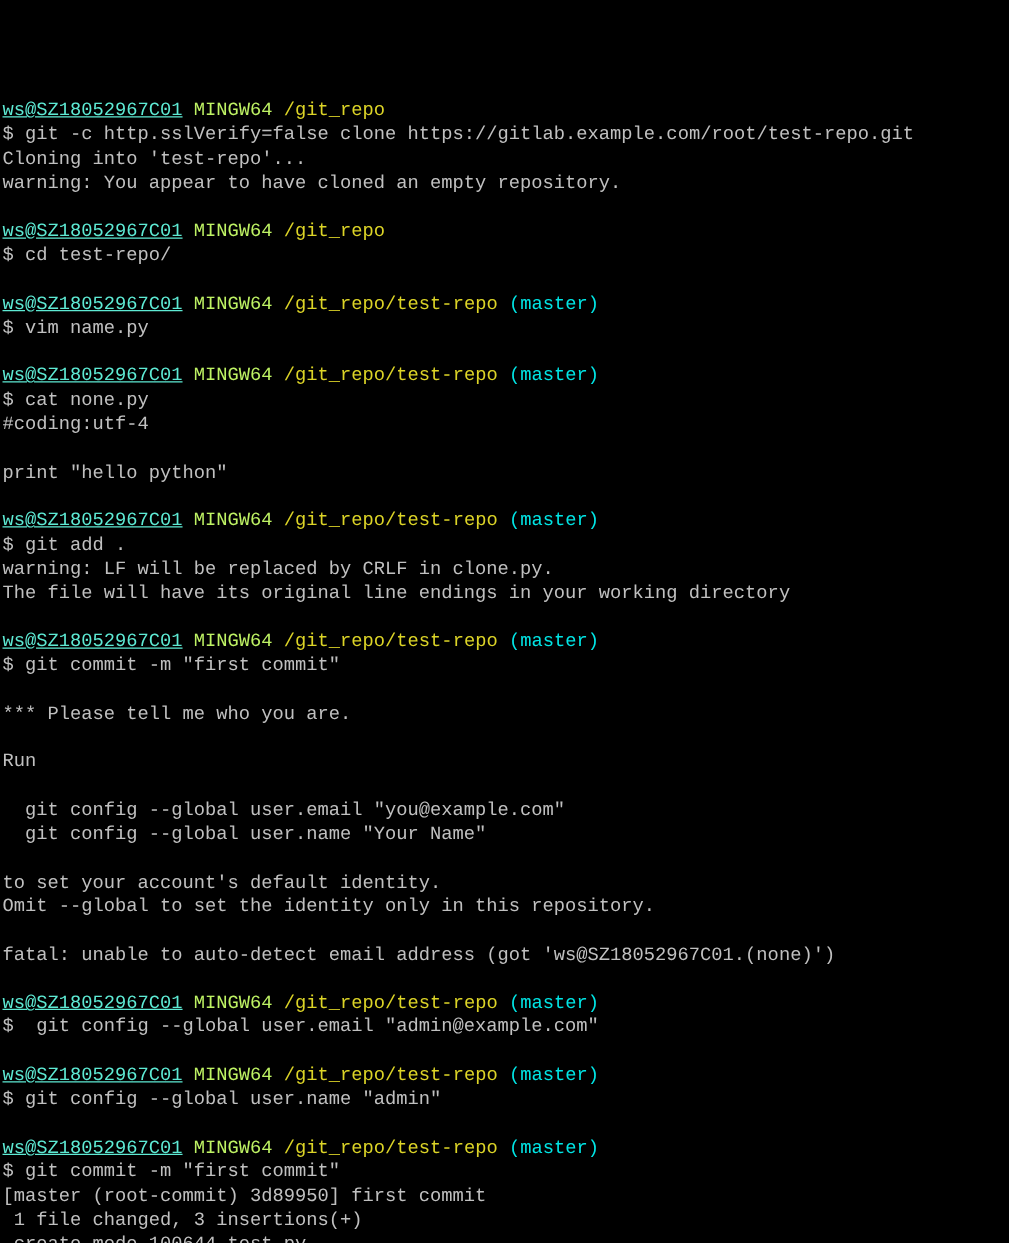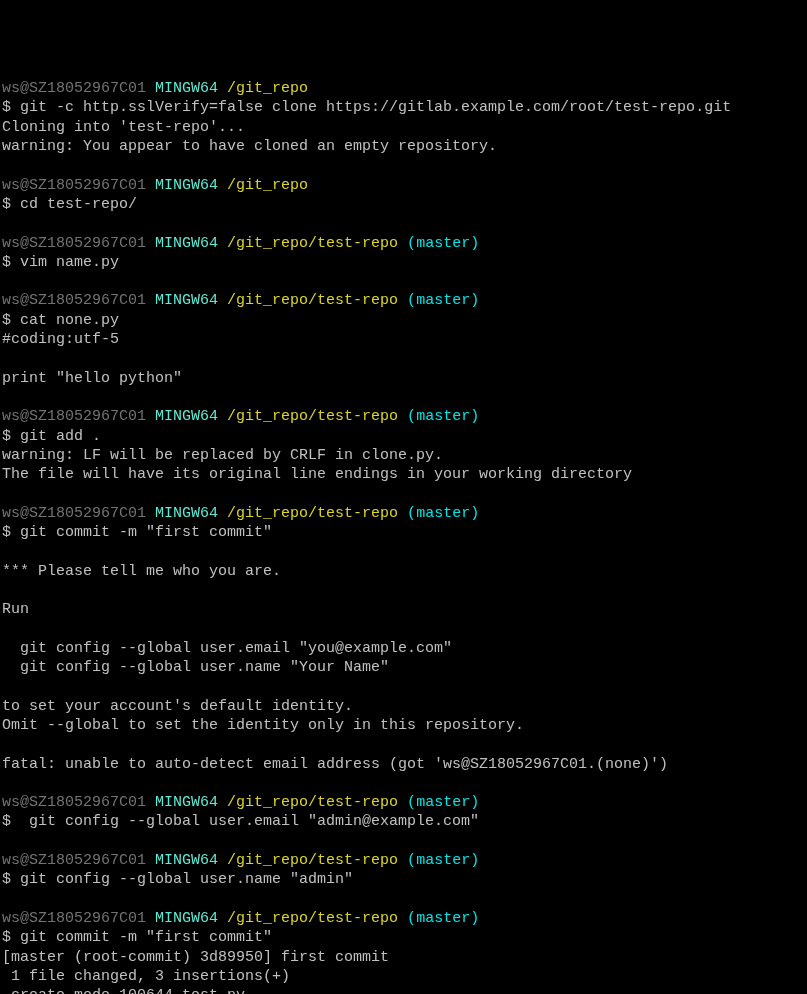--- a/index.html
+++ b/index.html
@@ -7,22 +7,22 @@
       color: #c0c0c0;
       font-family: Consolas, "Courier New", monospace;
       font-size: 15px;
       line-height: 19.3px;
       margin: 0;
       padding: 2px;
       white-space: pre-wrap;
       word-break: break-all;
       width: 803px;
     }
-    .user { color: #737373; }
-    .host { color: #5eead4; }
+    .user { color: #5eead4; text-decoration: underline; }
+    .host { color: #bef264; }
     .path { color: #dcd427; }
     .branch { color: #00e5e5; }
     .white { color: #c0c0c0; }
   </style>
 </head>
 <body>
 
 
 
 <span><span class="user">ws@SZ18052967C01</span><span> </span><span class="host">MINGW64</span><span> </span><span class="path">/git_repo</span>
@@ -31,21 +31,21 @@
 warning: You appear to have cloned an empty repository.</span>
 
 <span class="user">ws@SZ18052967C01</span><span> </span><span class="host">MINGW64</span><span> </span><span class="path">/git_repo</span>
 <span>$ </span><span class="white">cd test-repo/</span>
 
 <span class="user">ws@SZ18052967C01</span><span> </span><span class="host">MINGW64</span><span> </span><span class="path">/git_repo/test-repo</span><span class="branch"> (</span><span class="branch">master</span><span class="branch">)</span>
 <span>$ </span><span class="white">vim name.py</span>
 
 <span class="user">ws@SZ18052967C01</span><span> </span><span class="host">MINGW64</span><span> </span><span class="path">/git_repo/test-repo</span><span class="branch"> (</span><span class="branch">master</span><span class="branch">)</span>
 <span>$ </span><span class="white">cat none.py</span>
-<span class="white">#coding:utf-5
+<span class="white">#coding:utf-4
 
 print "hello python"</span>
 
 <span class="user">ws@SZ18052967C01</span><span> </span><span class="host">MINGW64</span><span> </span><span class="path">/git_repo/test-repo</span><span class="branch"> (</span><span class="branch">master</span><span class="branch">)</span>
 <span>$ </span><span class="white">git add .</span>
 <span class="white">warning: LF will be replaced by CRLF in clone.py.
 The file will have its original line endings in your working directory</span>
 
 <span class="user">ws@SZ18052967C01</span><span> </span><span class="host">MINGW64</span><span> </span><span class="path">/git_repo/test-repo</span><span class="branch"> (</span><span class="branch">master</span><span class="branch">)</span>
 <span>$ </span><span class="white">git commit -m "first commit"</span>

